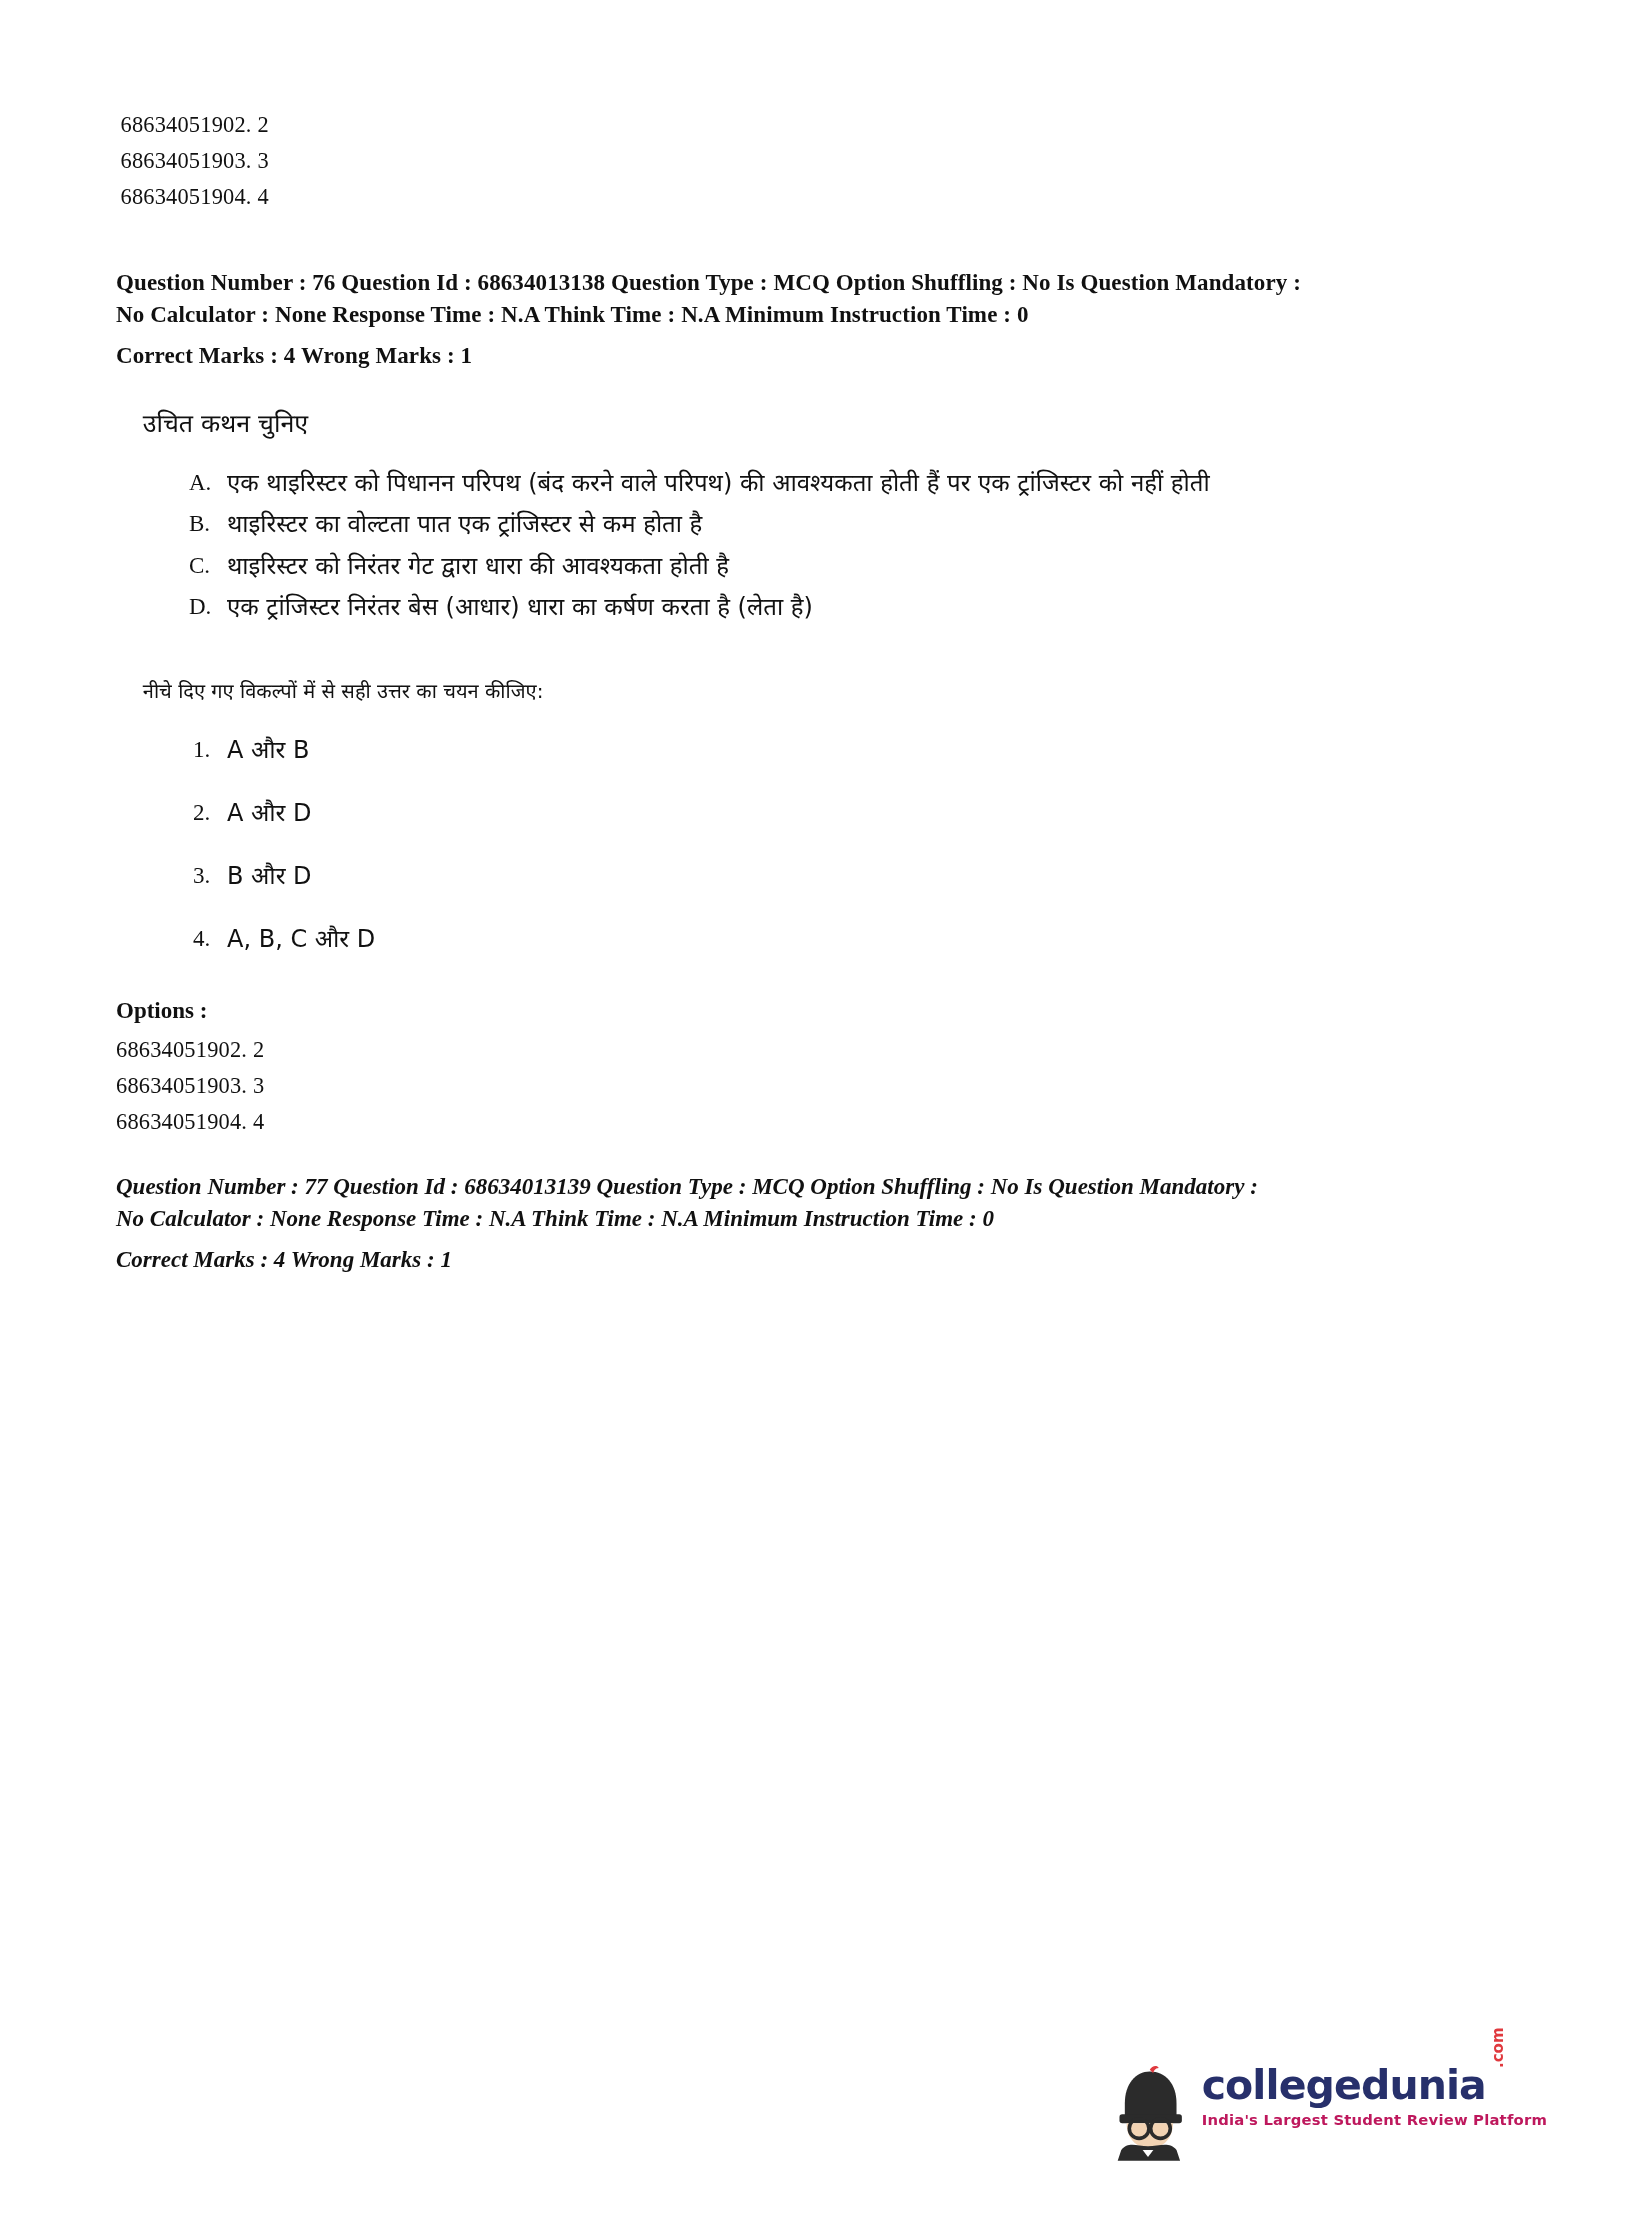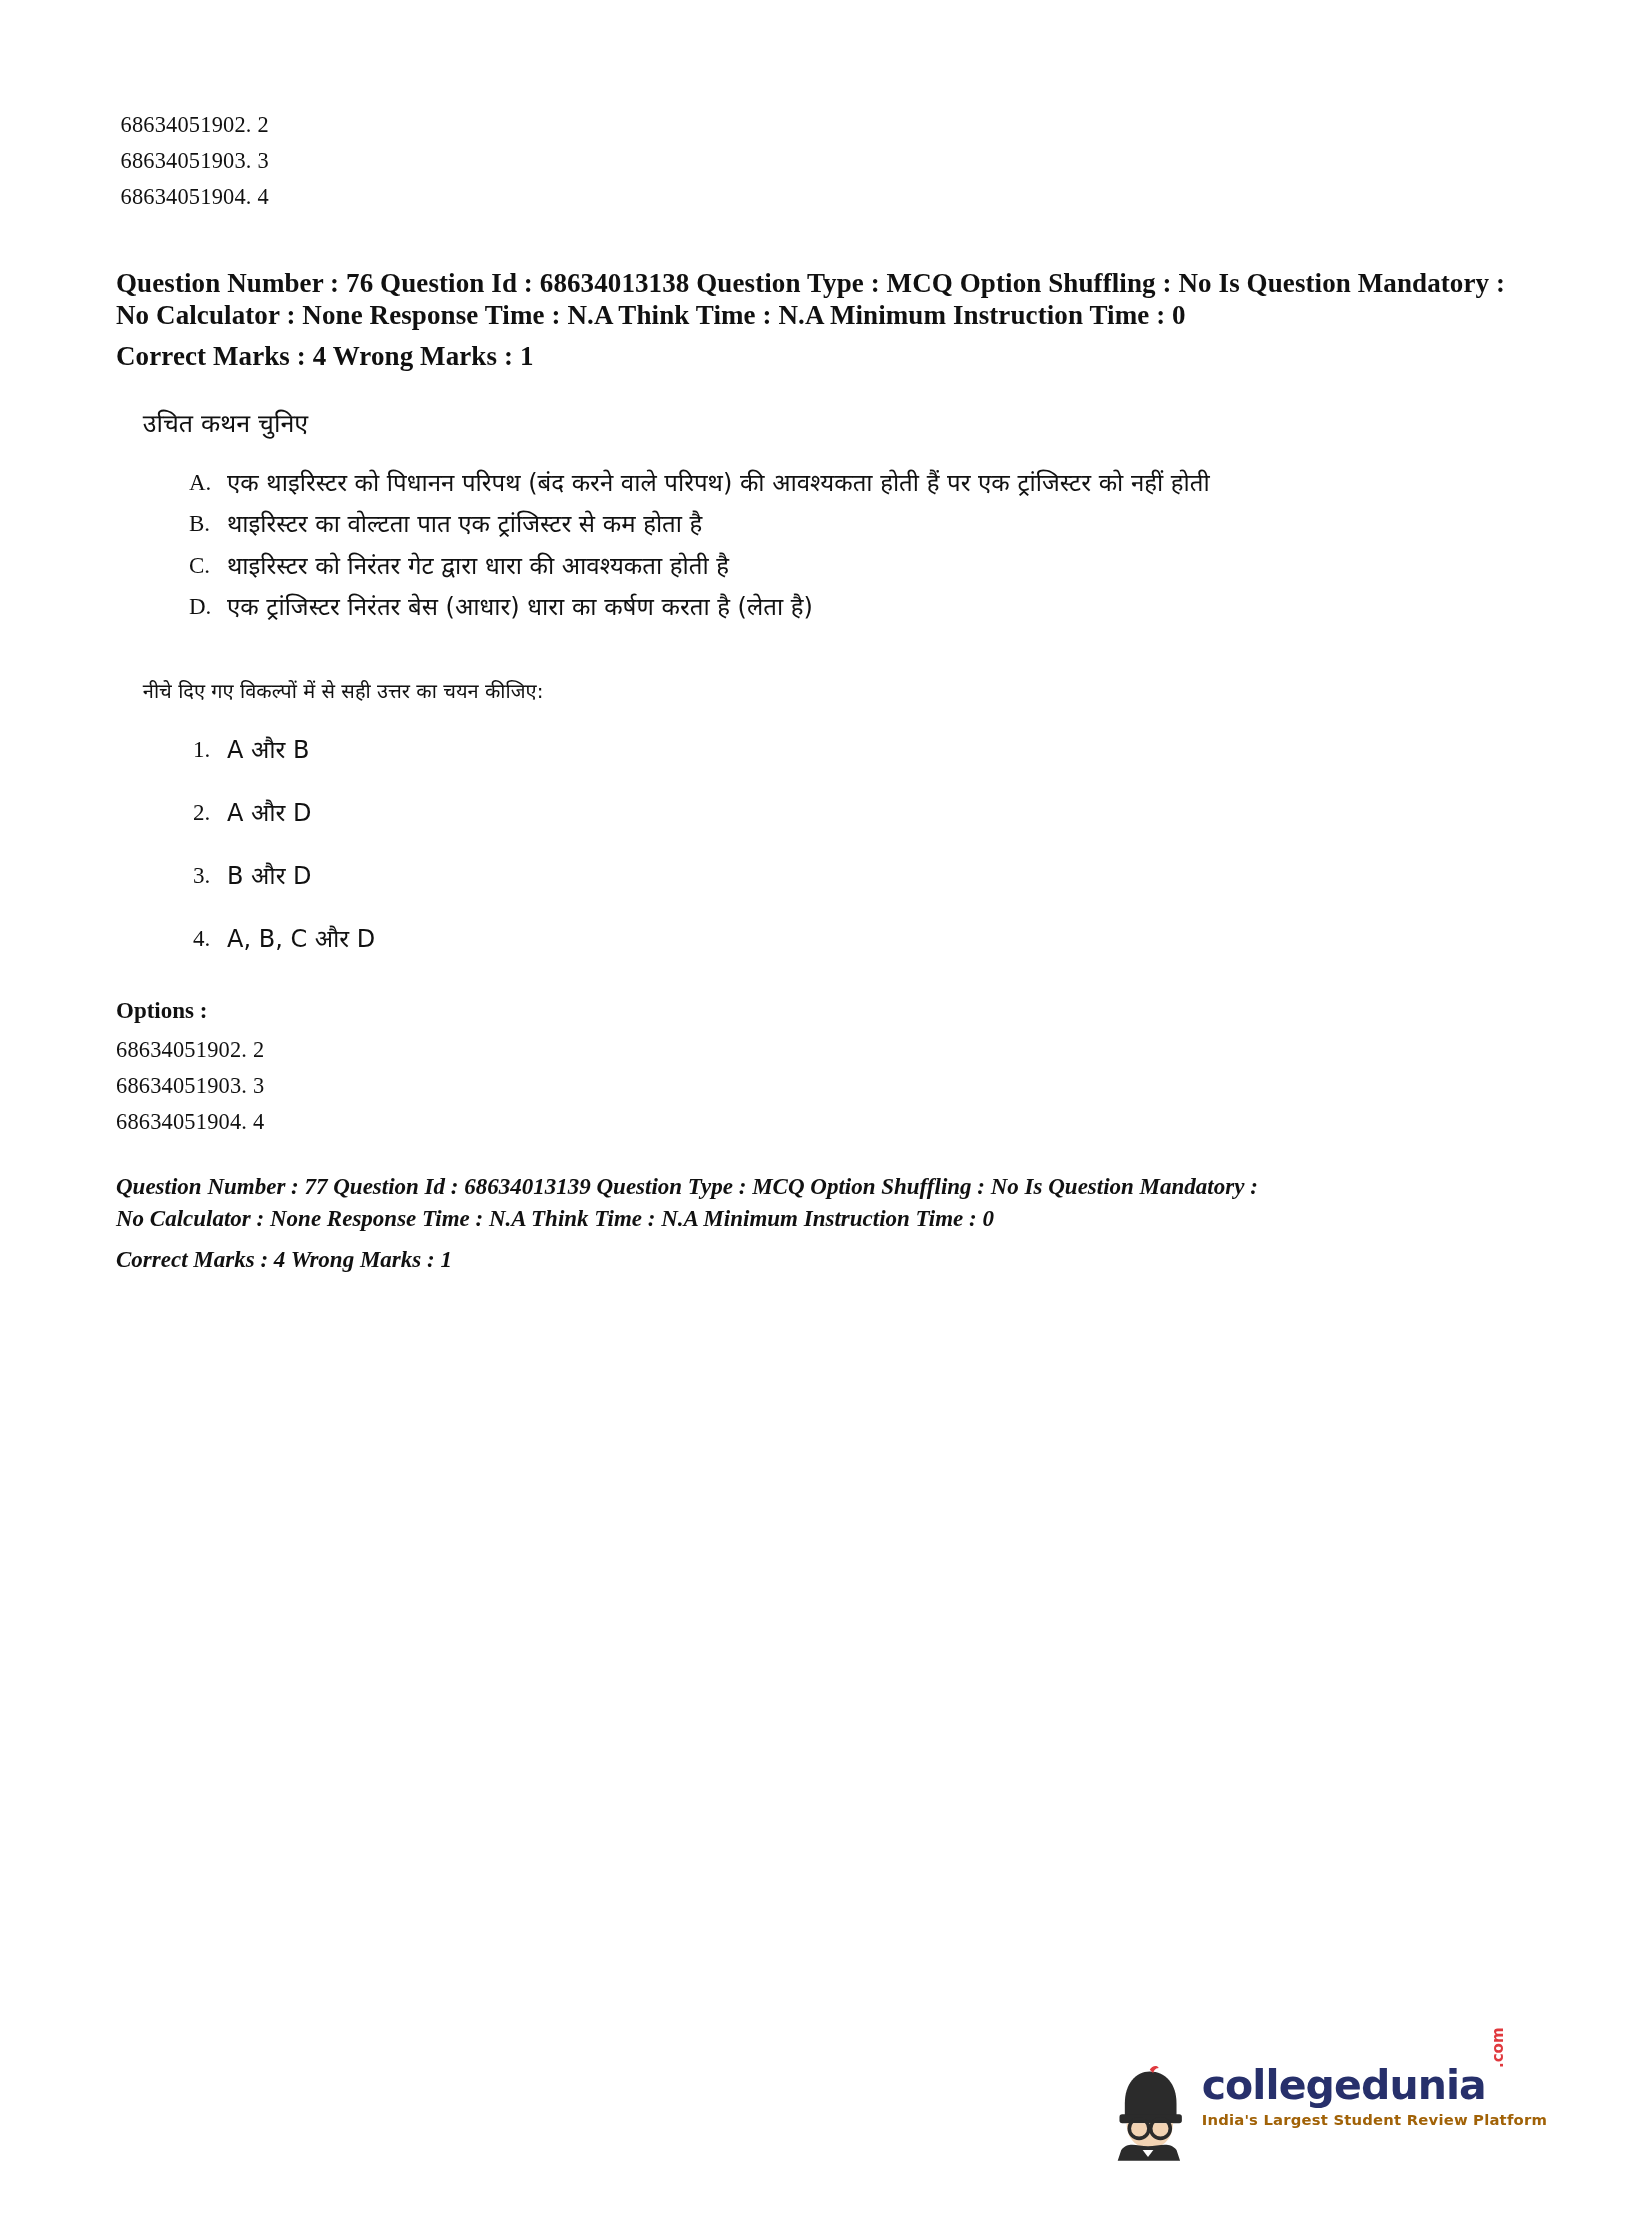--- a/index.html
+++ b/index.html
@@ -26,21 +26,21 @@
     margin: 0 0 0 4.5px;
   }
   .opt-line {
     font-size: 22.4px;
     line-height: 36px;
     letter-spacing: 0.2px;
   }
   .meta {
     margin-top: 52px;
     font-weight: bold;
-    font-size: 27px;
+    font-size: 23px;
     line-height: 32px;
     letter-spacing: 0.1px;
   }
   .meta .l2 { }
   .meta .marks {
     margin-top: 9px;
   }
   .qbody {
     margin: 34px 0 0 25px;
     font-family: "DejaVu Sans", sans-serif;
@@ -154,21 +154,21 @@
     right: -32px;
     top: 3.6px;
     transform: rotate(-90deg);
     transform-origin: left top;
     letter-spacing: 0px;
   }
   .brand-tag {
     font-family: "DejaVu Sans", sans-serif;
     font-size: 14.8px;
     font-weight: bold;
-    color: #a16207;
+    color: #be185d;
     margin-top: 3.6px;
     letter-spacing: 0.2px;
   }
 </style>
 </head>
 <body>
 
 <div class="page">
 
   <div class="top-options">

